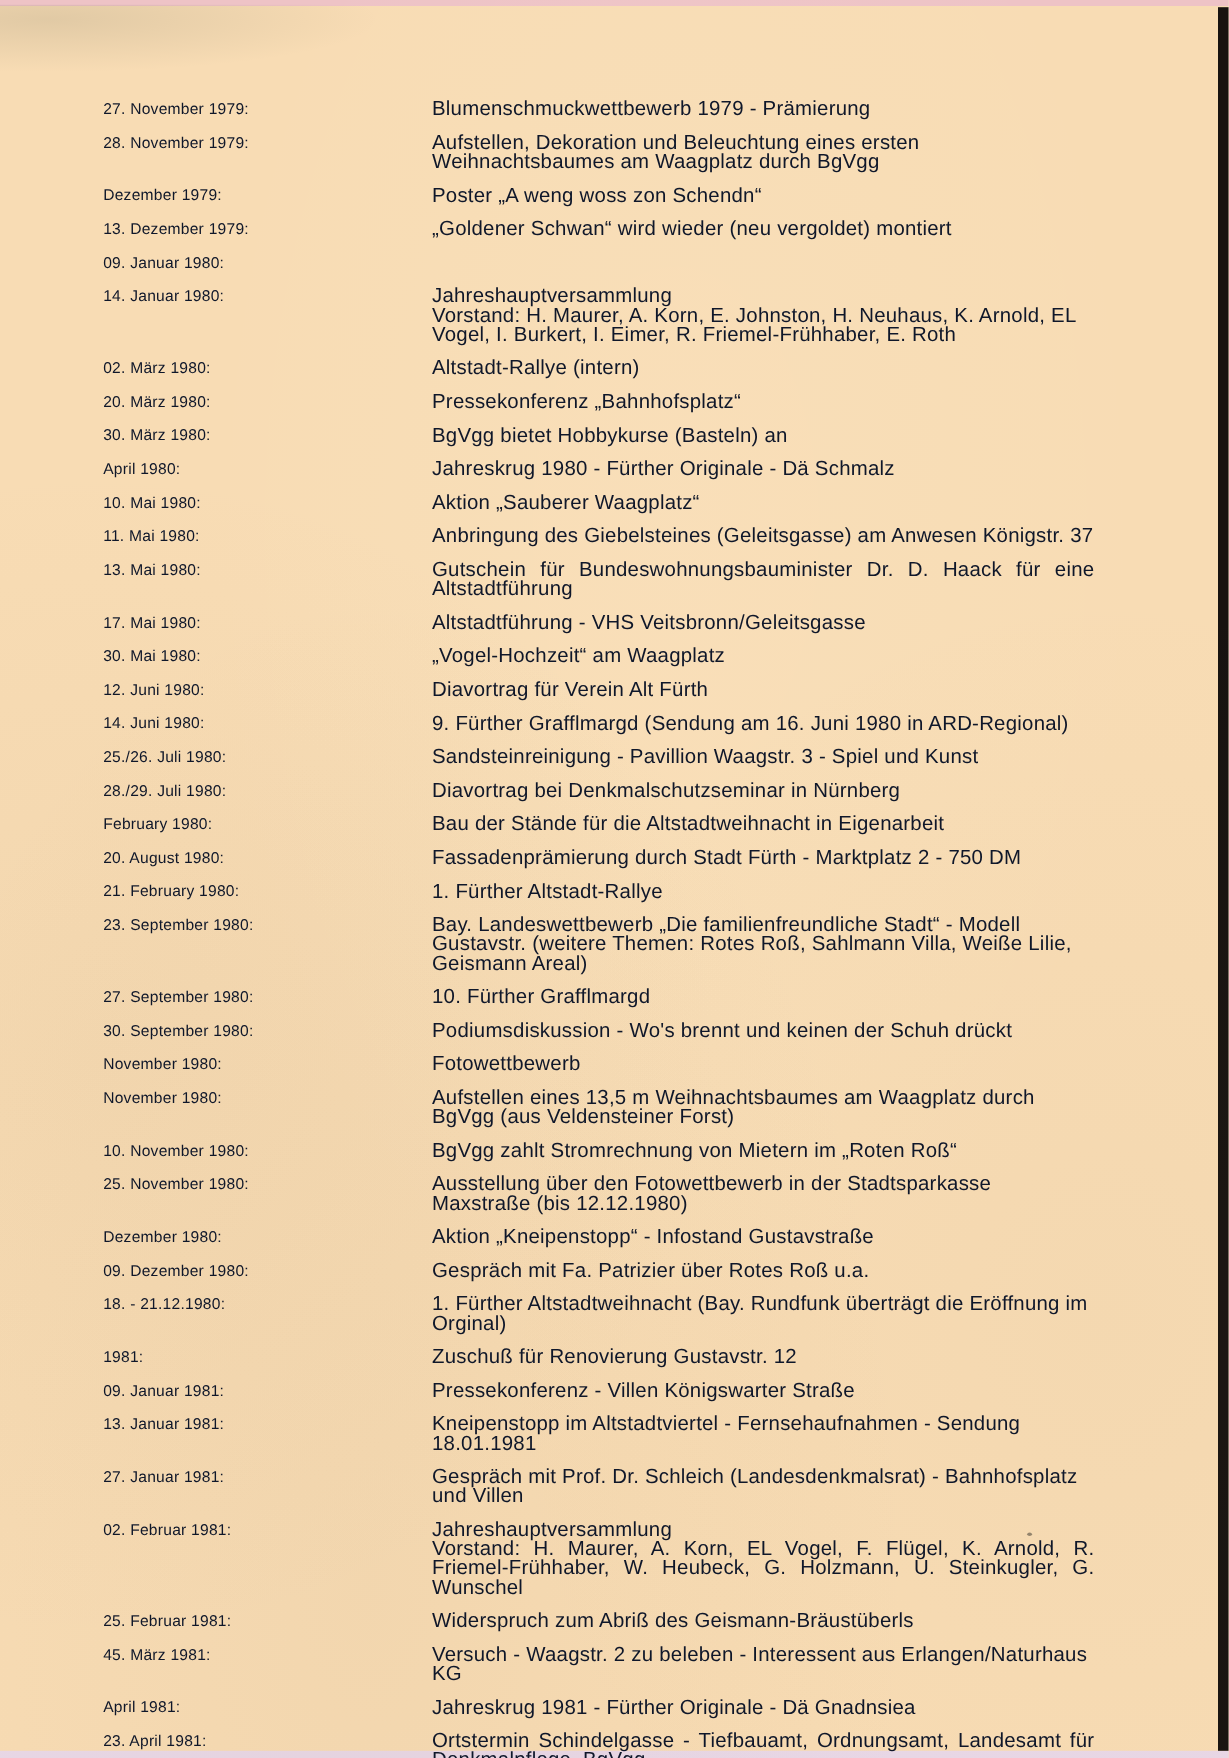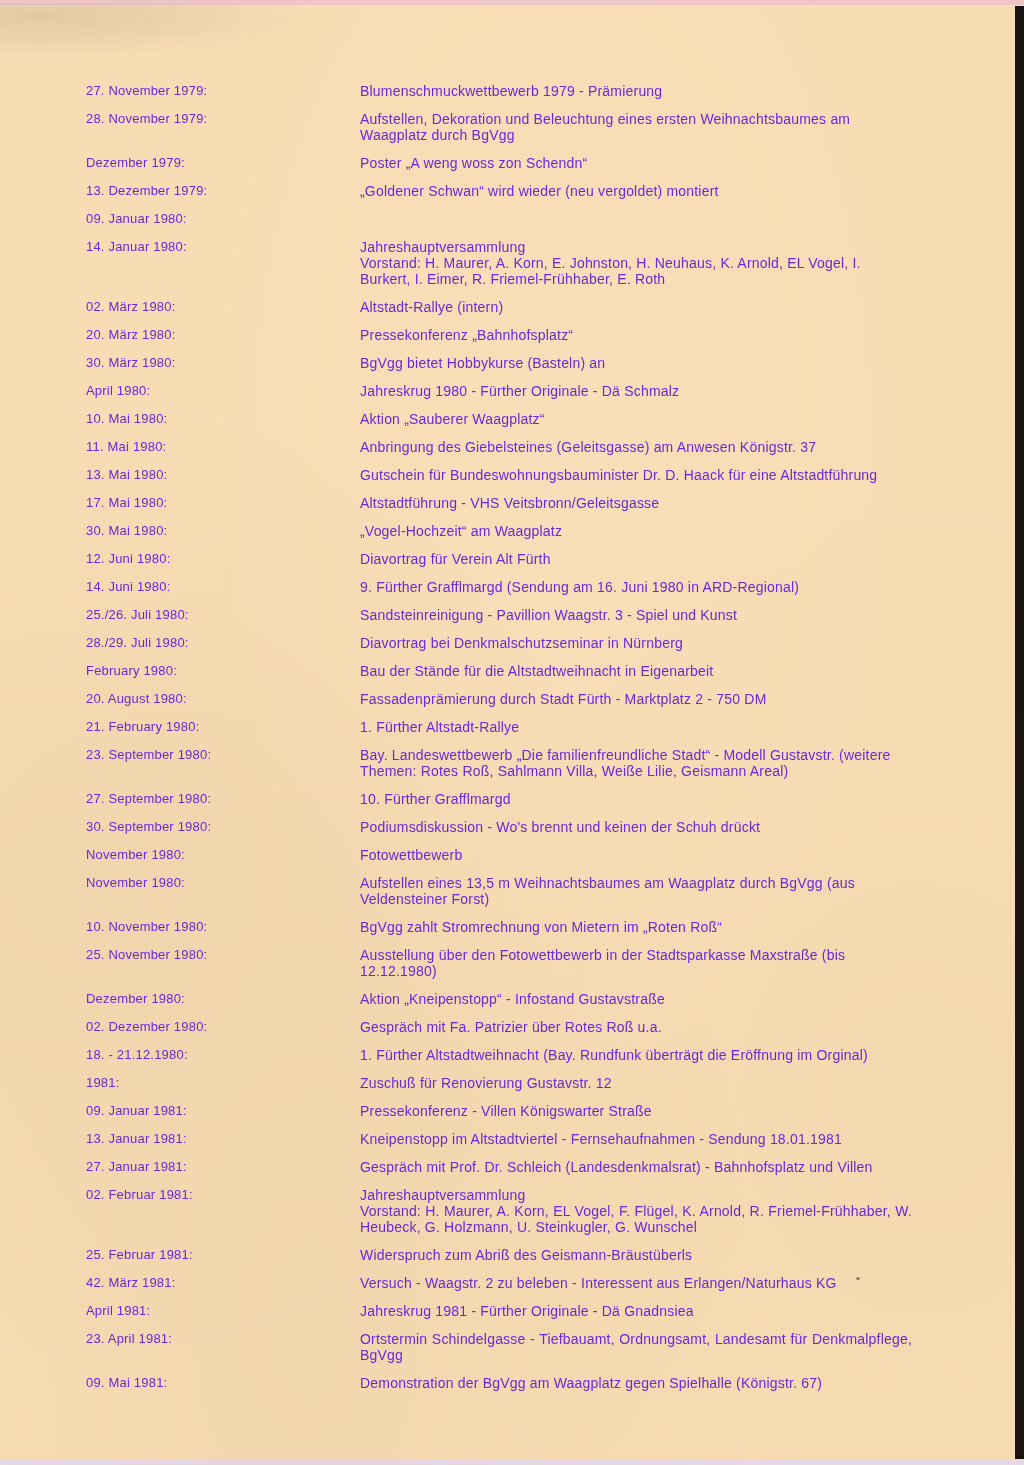--- a/index.html
+++ b/index.html
@@ -53,21 +53,21 @@
   .date {
     flex: 0 0 274px;
     font-size: 13px;
     line-height: 16px;
     letter-spacing: 0.2px;
     white-space: nowrap;
   }
   .desc {
     flex: 0 0 552px;
     max-width: 552px;
-    font-size: 14px;
+    font-size: 17px;
     line-height: 16px;
     letter-spacing: 0.2px;
     white-space: pre-line;
   }
   .desc.justify {
     text-align: justify;
     text-align-last: left;
   }
   .dot-artifact {
     position: absolute;
@@ -76,21 +76,21 @@
     width: 4px;
     height: 3px;
     background: #6a5f50;
     border-radius: 50%;
     opacity: 0.7;
   }
 </style>
 </head>
 <body>
 
-<div class="page" style="background: rgb(248, 220, 180); color: #6d28d9; text-decoration: underline;">
+<div class="page" style="background: rgb(248, 220, 180); color: #0f172a; text-decoration: underline;">
   <div class="strip-top" style="background: rgb(238, 195, 198);"></div>
   <div class="strip-bottom" style="background: rgb(233, 216, 231);"></div>
   <div class="strip-right" style="background: rgb(23, 19, 16);"></div>
   <div class="smudge-topleft"></div>
   <div class="noise"></div>
 
   <div class="content" id="timeline">
     <div class="row">
       <div class="date">27. November 1979:</div>
       <div class="desc">Blumenschmuckwettbewerb 1979 - Prämierung</div>
@@ -235,21 +235,21 @@
       <div class="date">25. November 1980:</div>
       <div class="desc">Ausstellung über den Fotowettbewerb in der Stadtsparkasse Maxstraße (bis 12.12.1980)</div>
     </div>
 
     <div class="row">
       <div class="date">Dezember 1980:</div>
       <div class="desc">Aktion „Kneipenstopp“ - Infostand Gustavstraße</div>
     </div>
 
     <div class="row">
-      <div class="date">02. Dezember 1980:</div>
+      <div class="date">09. Dezember 1980:</div>
       <div class="desc">Gespräch mit Fa. Patrizier über Rotes Roß u.a.</div>
     </div>
 
     <div class="row">
       <div class="date">18. - 21.12.1980:</div>
       <div class="desc">1. Fürther Altstadtweihnacht (Bay. Rundfunk überträgt die Eröffnung im Orginal)</div>
     </div>
 
     <div class="row">
       <div class="date">1981:</div>
@@ -276,21 +276,21 @@
       <div class="desc justify">Jahreshauptversammlung
 Vorstand: H. Maurer, A. Korn, EL Vogel, F. Flügel, K. Arnold, R. Friemel-Frühhaber, W. Heubeck, G. Holzmann, U. Steinkugler, G. Wunschel</div>
     </div>
 
     <div class="row">
       <div class="date">25. Februar 1981:</div>
       <div class="desc">Widerspruch zum Abriß des Geismann-Bräustüberls</div>
     </div>
 
     <div class="row">
-      <div class="date">42. März 1981:</div>
+      <div class="date">45. März 1981:</div>
       <div class="desc">Versuch - Waagstr. 2 zu beleben - Interessent aus Erlangen/Naturhaus KG</div>
     </div>
 
     <div class="row">
       <div class="date">April 1981:</div>
       <div class="desc">Jahreskrug 1981 - Fürther Originale - Dä Gnadnsiea</div>
     </div>
 
     <div class="row">
       <div class="date">23. April 1981:</div>

